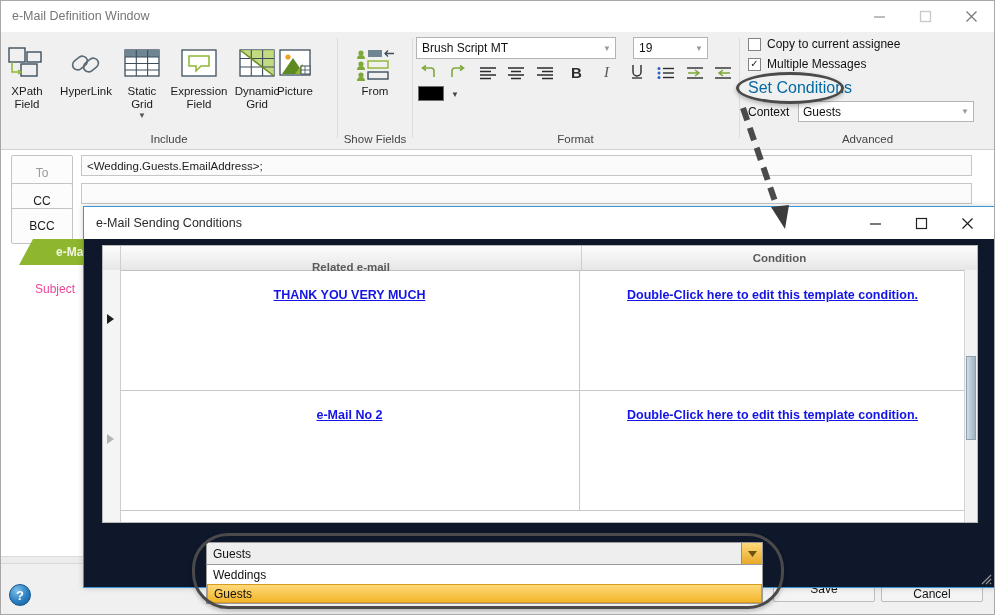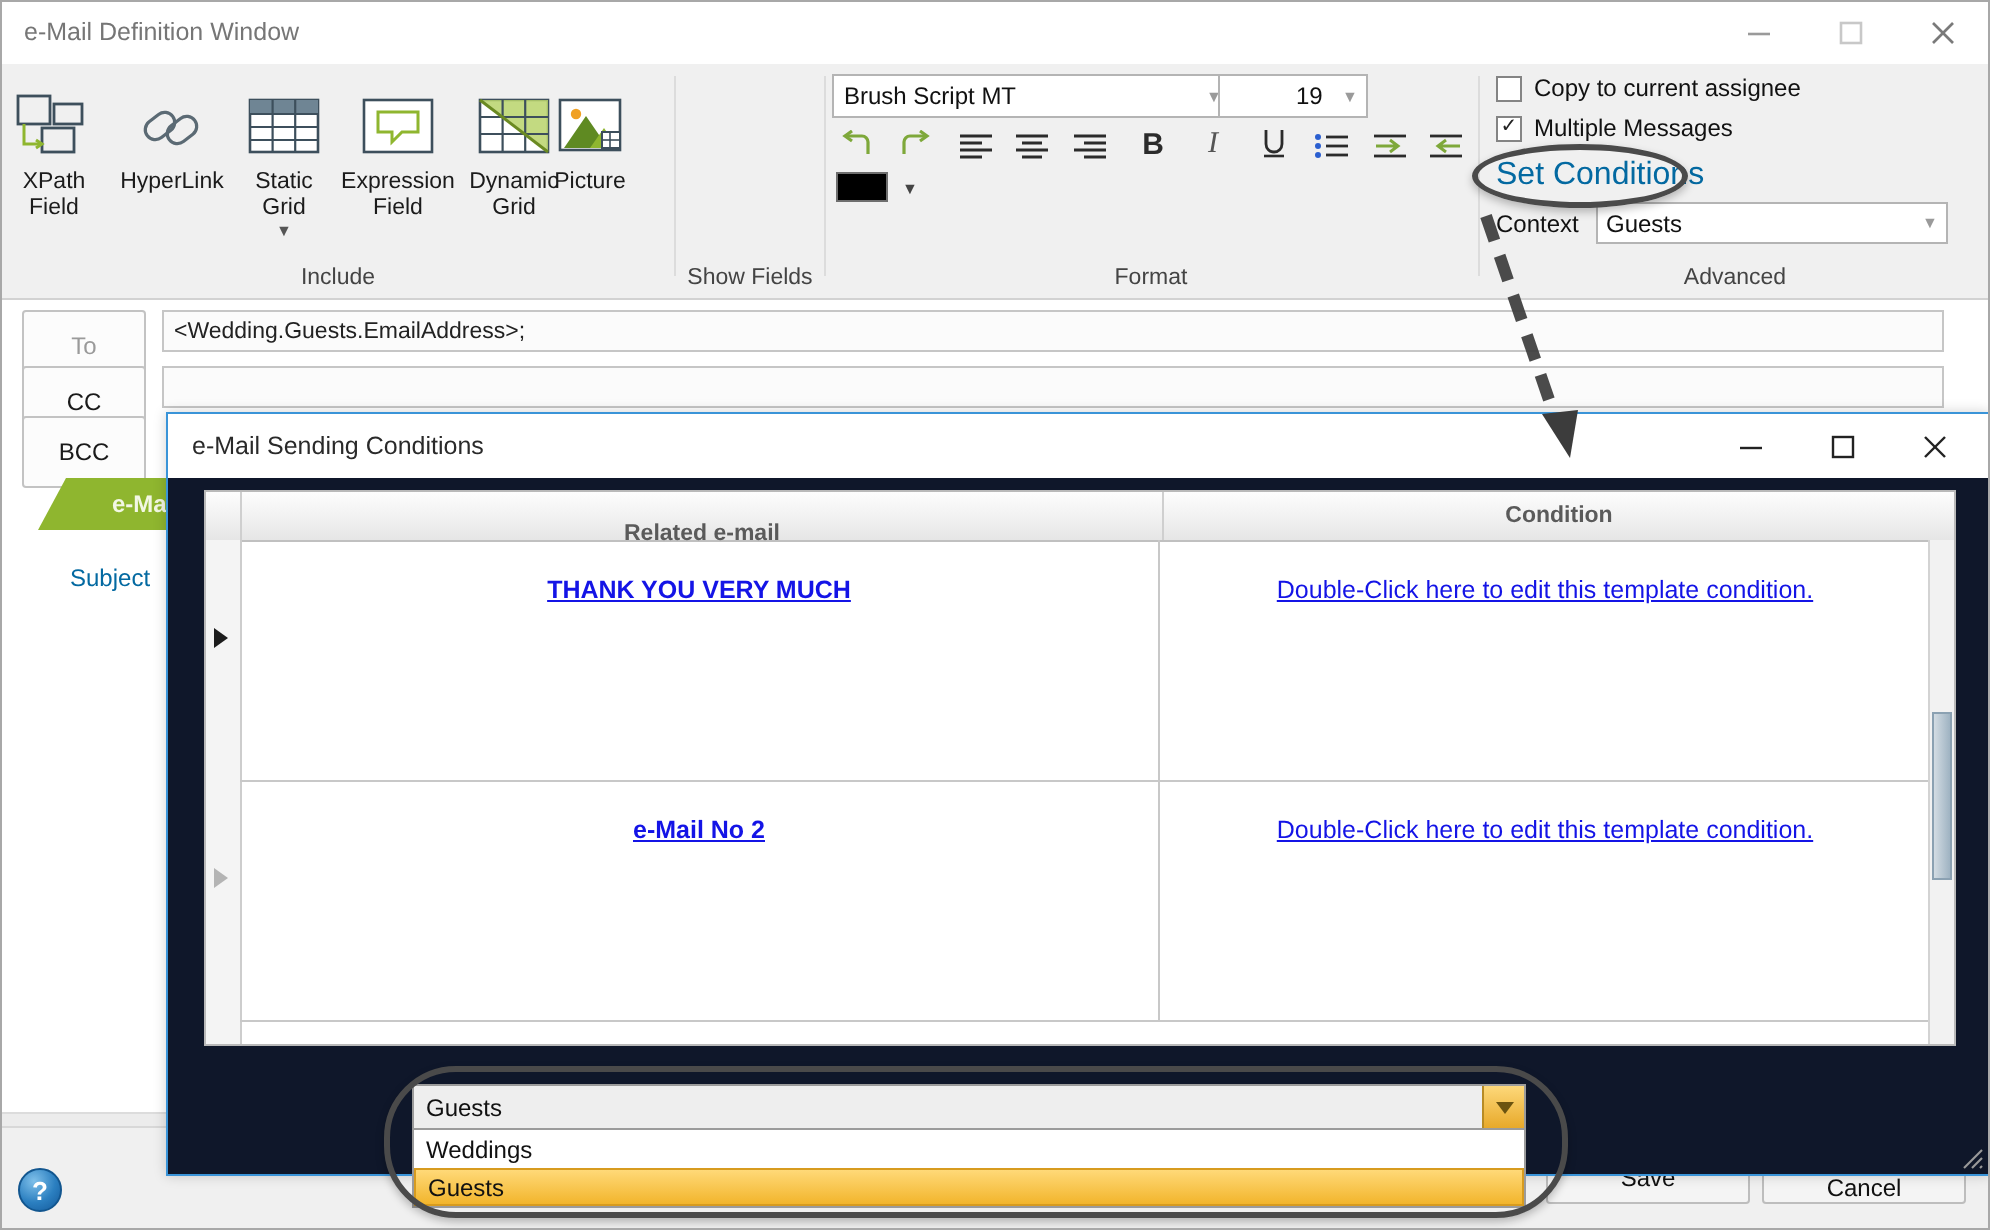--- a/index.html
+++ b/index.html
@@ -64,21 +64,21 @@
         display:flex;align-items:center;justify-content:center;font-size:12px;}
   .addrfield{position:absolute;left:80px;right:22px;height:21px;box-sizing:border-box;
              border:1px solid #c6c6c6;background:#fbfbfb;display:flex;align-items:center;
              padding-left:5px;font-size:11.5px;color:#222;}
 
   
   .gtab{position:absolute;left:18px;top:238px;width:120px;height:26px;background:#8fb62f;
         color:#f2f7e4;font-weight:bold;font-size:12px;
         display:flex;align-items:center;justify-content:center;
         clip-path:polygon(14px 0,100% 0,100% 100%,0 100%);}
-  .subjlbl{position:absolute;left:34px;top:281px;font-size:12px;color:#0369a1;}
+  .subjlbl{position:absolute;left:34px;top:281px;font-size:12px;color:#ec4899;}
 
   
   .pbottom{position:absolute;left:0;bottom:0;width:100%;height:50px;background:#f0f0f0;
            border-top:1px solid #d8d8d8;}
   .leftnav{position:absolute;left:0;top:555px;width:88px;height:22px;background:#ececec;
            border-top:1px solid #dcdcdc;display:flex;align-items:center;}
   .leftnav .chev{margin-left:8px;color:#9a9a9a;font-size:13px;}
   .helpball{position:absolute;left:8px;bottom:8px;width:22px;height:22px;border-radius:50%;
             background:radial-gradient(circle at 35% 28%,#7fc0ea 0%,#2b7fc0 55%,#14599a 100%);
             color:#fff;font-weight:bold;font-size:13px;display:flex;align-items:center;
@@ -106,21 +106,21 @@
           border-right:1px solid #cdcdcd;}
   .rowarrow{position:absolute;left:4px;width:0;height:0;border-left:7px solid #1c1c1c;
             border-top:5px solid transparent;border-bottom:5px solid transparent;}
   .rowarrow.dim{border-left-color:#b4b4b4;}
   .grow{position:absolute;left:17px;right:0;border-bottom:1px solid #c8c8c8;}
   .gcellL{position:absolute;left:0;top:0;bottom:0;border-right:1px solid #c8c8c8;
           display:flex;align-items:flex-start;justify-content:center;padding-top:18px;box-sizing:border-box;}
   .gcellR{position:absolute;right:0;top:0;bottom:0;display:flex;align-items:flex-start;
           justify-content:center;padding-top:18px;box-sizing:border-box;}
   .glink{color:#1414e6;text-decoration:underline;font-size:12.5px;font-weight:bold;}
-  .glink.cond{font-weight:normal;text-align:center;}
+  .glink.cond{font-weight:bold;text-align:center;}
 
   .vscroll{position:absolute;right:-1px;top:24px;width:13px;bottom:0;background:#f2f2f2;
            border-left:1px solid #d3d3d3;}
   .vthumb{position:absolute;left:1px;top:86px;width:10px;height:84px;
           background:linear-gradient(90deg,#d3dce3,#9fb3c2);border:1px solid #8ba1b2;box-sizing:border-box;}
   .resize{position:absolute;right:2px;bottom:2px;width:14px;height:14px;}
 
   
   .combo{position:absolute;left:205px;top:541px;width:557px;height:23px;box-sizing:border-box;
          border:1px solid #9b9b9b;background:#eeeeee;display:flex;align-items:center;}
@@ -252,30 +252,53 @@
           </svg>
         </div>
         <div class="lb">Picture</div>
       </div>
 
       <div class="glabel">Include</div>
     </div>
     <div class="rsep" style="left:336px;"></div>
 
     <div class="rgroup" style="left:337px;width:74px;">
+      <div class="bigbtn" style="left:9px;width:56px;">
+        <div class="ic">
+          <svg width="42" height="34" viewBox="0 0 42 34">
+            <g fill="#7ea83a">
+                <circle cx="7" cy="5" r="2.6"></circle>
+                <path d="M3 11 h8 a4 4 0 0 0 -8 0z"></path>
+              </g>
+            <rect x="14" y="2" width="14" height="7" fill="#6f8594"></rect>
+            <path d="M40 5.5 H31 M34 2.5 L31 5.5 L34 8.5" stroke="#3d4f5c" stroke-width="1.3" fill="none"></path>
+            <g fill="#7ea83a" transform="translate(0,11)">
+                <circle cx="7" cy="5" r="2.6"></circle>
+                <path d="M3 11 h8 a4 4 0 0 0 -8 0z"></path>
+              </g>
+            <rect x="14" y="13" width="20" height="7" fill="none" stroke="#8fb62f" stroke-width="1.4"></rect>
+            <g fill="#7ea83a" transform="translate(0,22)">
+                <circle cx="7" cy="5" r="2.6"></circle>
+                <path d="M3 11 h8 a4 4 0 0 0 -8 0z"></path>
+              </g>
+            <rect x="14" y="24" width="20" height="7" fill="none" stroke="#3d4f5c" stroke-width="1.4"></rect>
+          </svg>
+        </div>
+        <div class="lb">From</div>
+      </div>
       <div class="glabel">Show Fields</div>
     </div>
     <div class="rsep" style="left:411px;"></div>
 
     <div class="rgroup" style="left:412px;width:325px;">
       <div class="fontbox" style="left:3px;top:5px;width:200px;gap:13px;">
         <div class="txt">Brush Script MT</div>
         <div class="dd">▼</div>
       </div>
-      <div class="fontbox" style="left:196px;top:5px;width:75px;padding-left:33px;">
+      <div class="fontbox" style="left:220px;top:5px;width:75px;">
         <div class="txt">19</div>
         <div class="dd">▼</div>
       </div>
 
       <div class="tbtn" style="left:3px;top:29px;">
         <svg width="19" height="16" viewBox="0 0 19 16">
             <path d="M15 12 V6 a3 3 0 0 0 -3 -3 H4" fill="none" stroke="#7ea83a" stroke-width="1.6"></path>
             <path d="M7 0.5 L3.5 3 L7 5.5" fill="none" stroke="#7ea83a" stroke-width="1.6"></path>
           </svg>
       </div>

